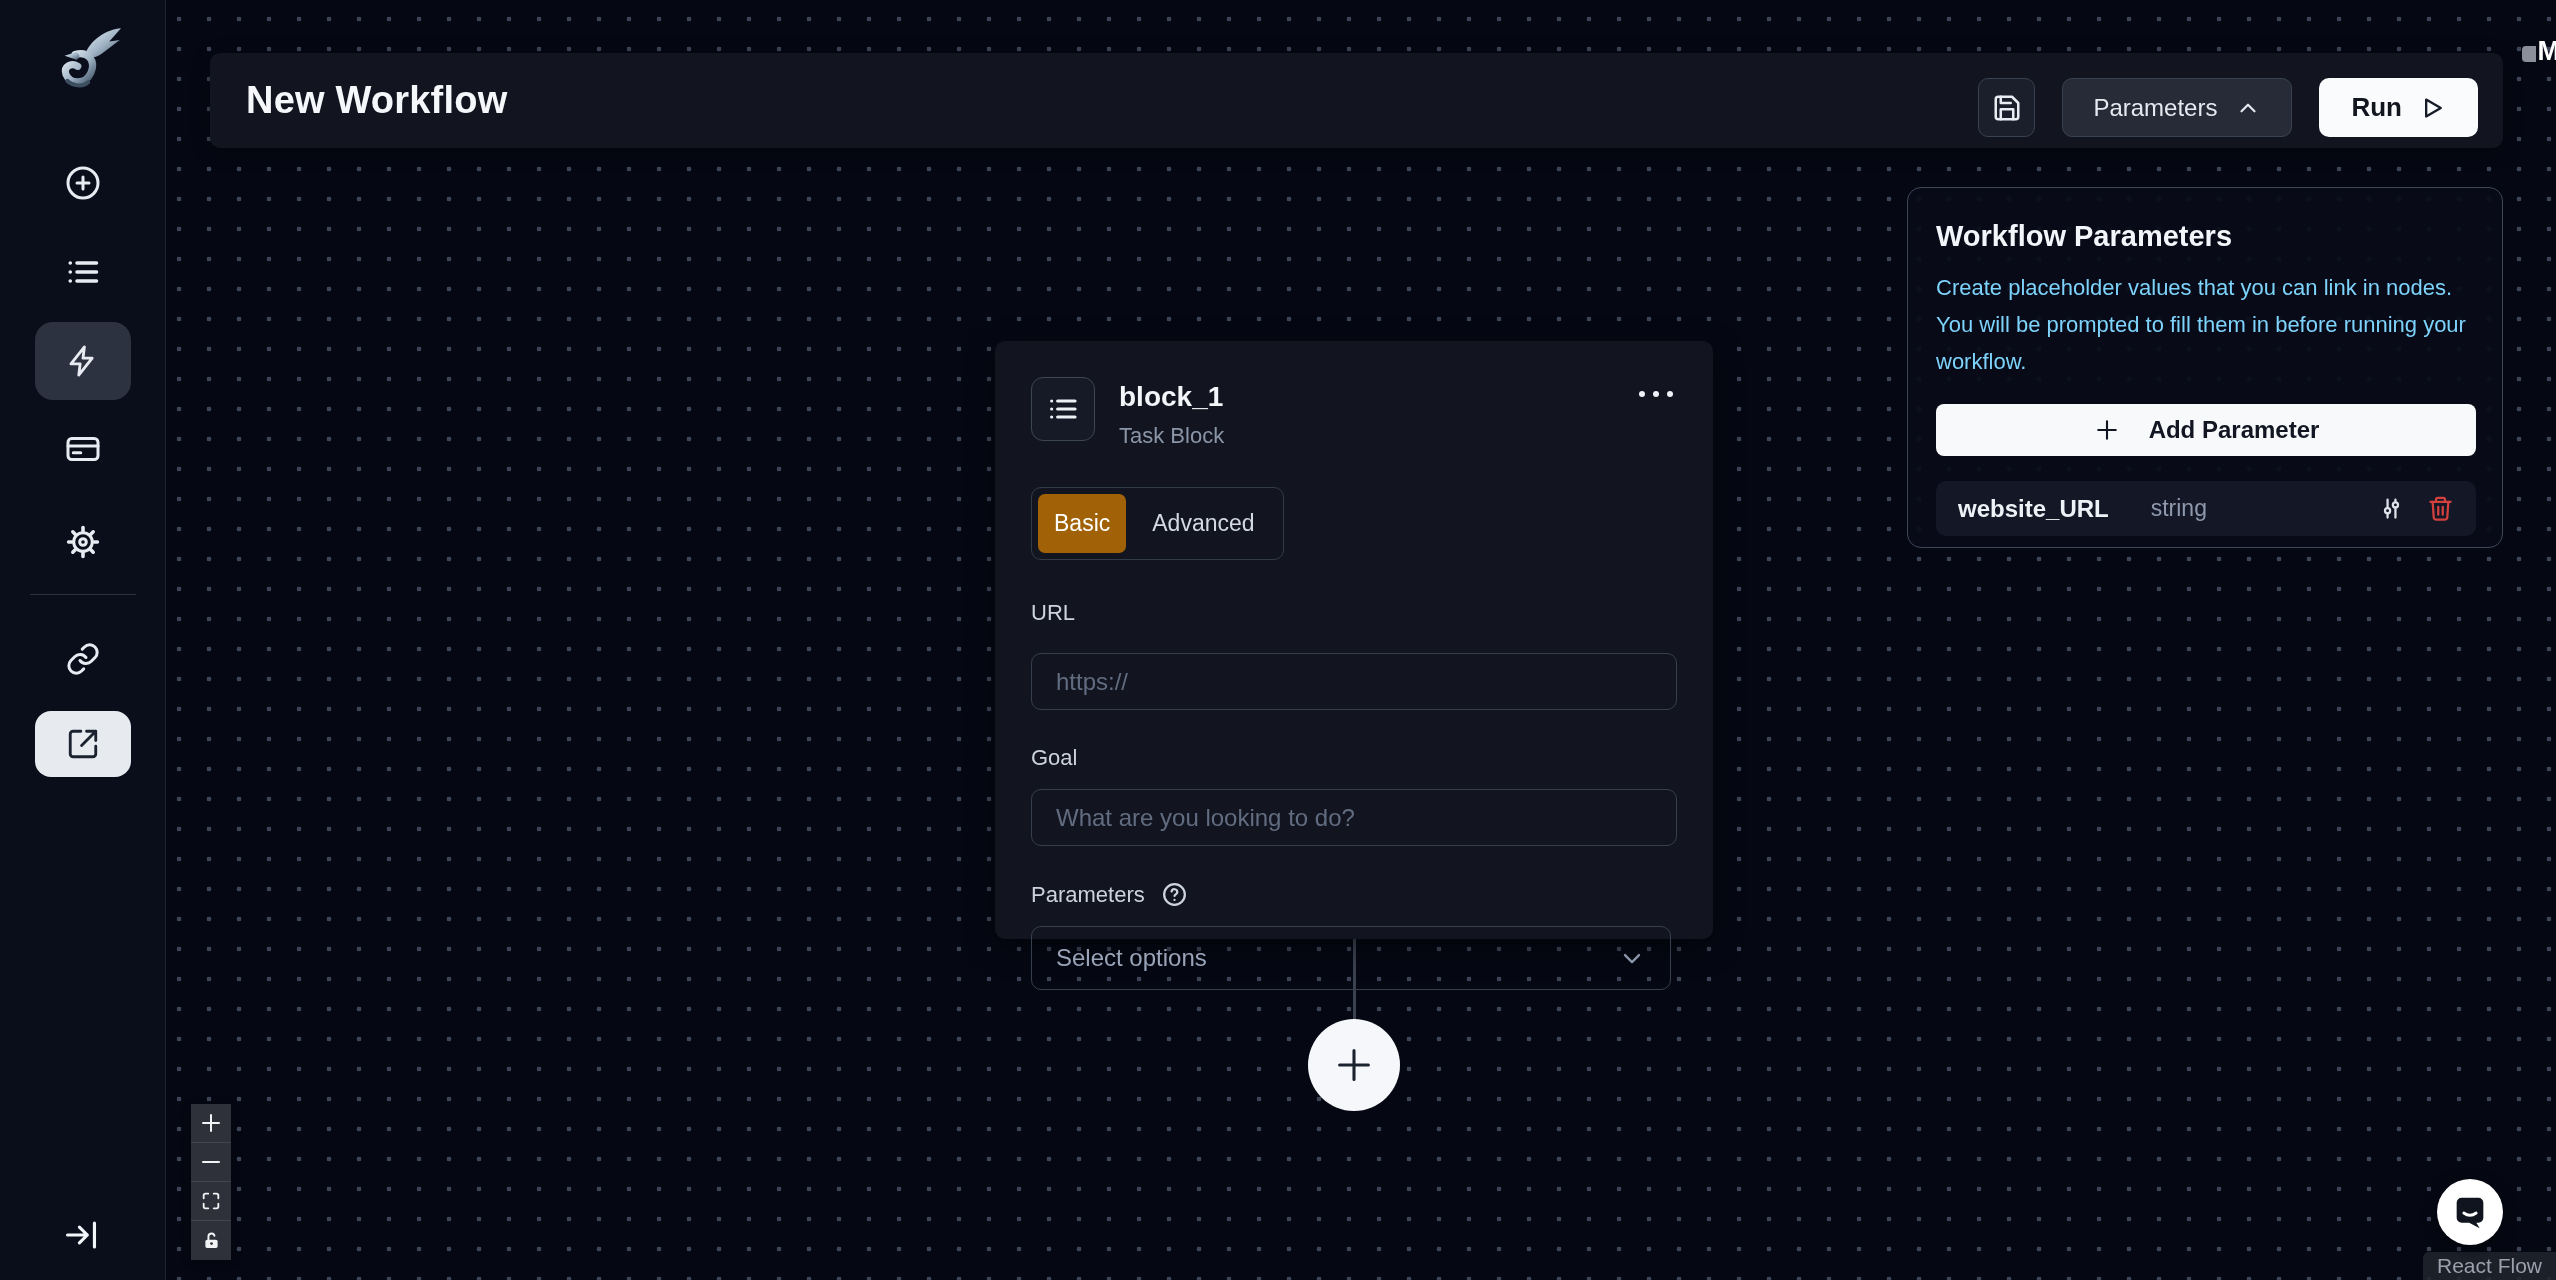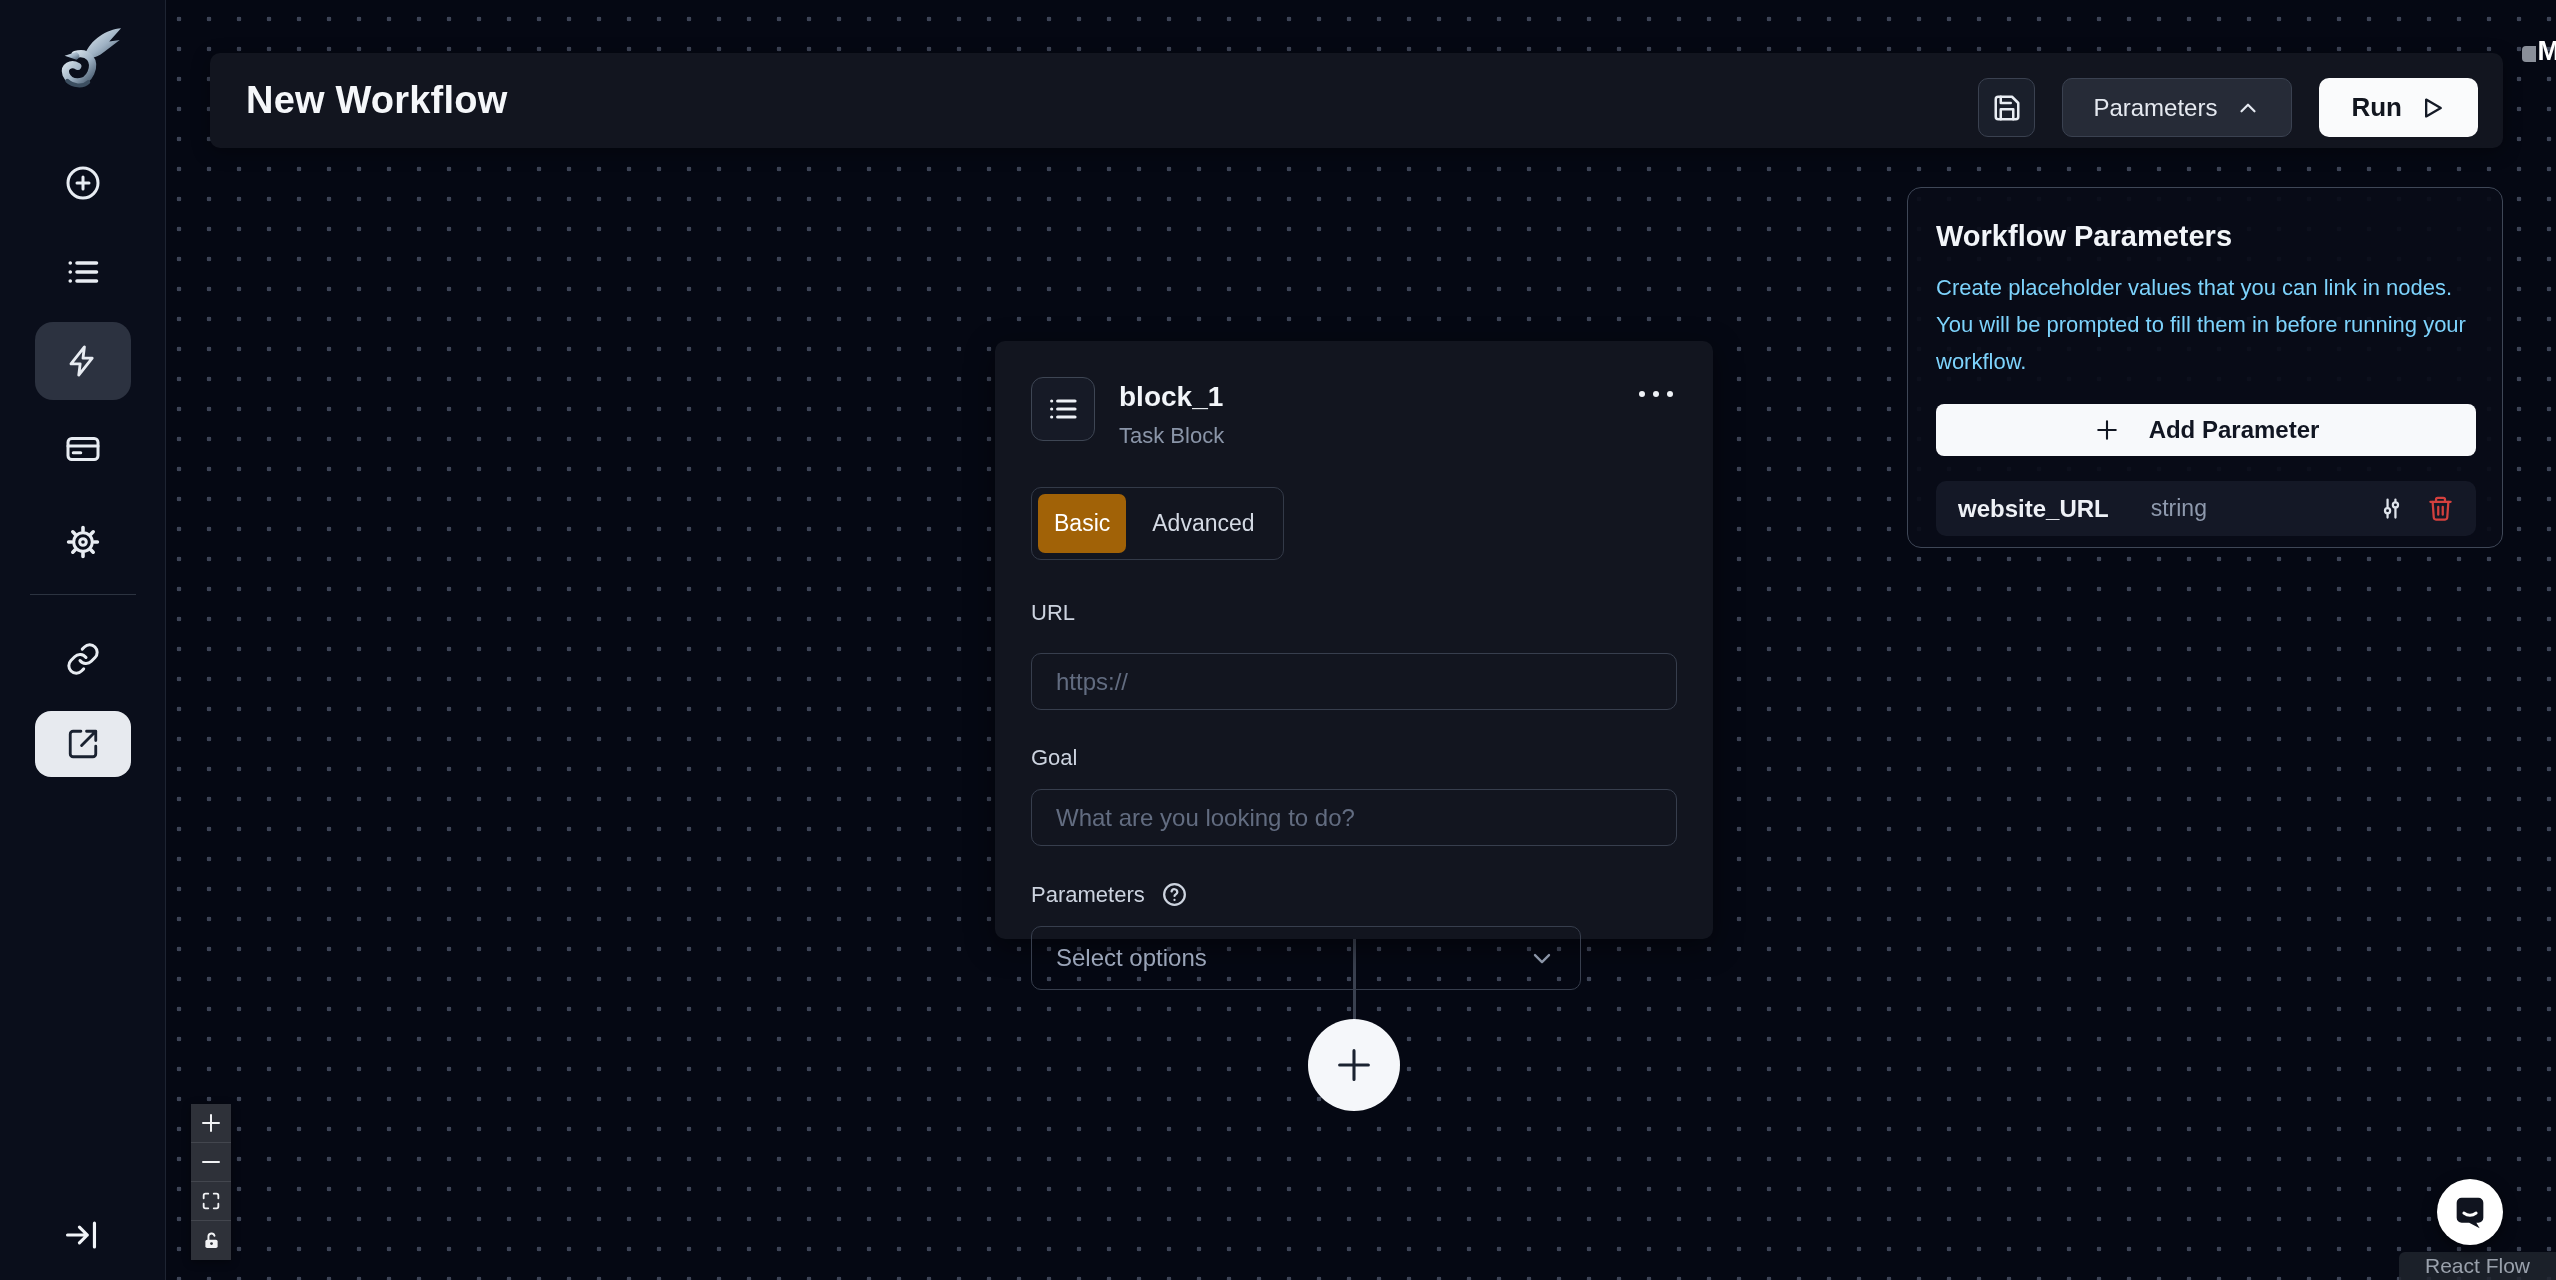--- a/index.html
+++ b/index.html
@@ -74,21 +74,21 @@
     width:646px; height:57px; background:transparent; border:1px solid #373e4d; border-radius:10px;
     padding:0 24px; font-size:24px; color:#e6eaf1; font-family:"Liberation Sans", sans-serif; outline:none;
   }
   .text-input::placeholder{ color:#626c80; opacity:1; }
   #url-label{ margin-top:40px; }
   #url-input{ margin-top:27px; }
   #goal-label{ margin-top:35px; }
   #goal-input{ margin-top:18px; }
   #params-label-row{ margin-top:35px; display:flex; align-items:center; gap:16px; color:#ccd3df; }
   #select-box{
-    margin-top:18px; width:550px; height:64px; border:1px solid #373e4d; border-radius:10px;
+    margin-top:18px; width:640px; height:64px; border:1px solid #373e4d; border-radius:10px;
     display:flex; align-items:center; padding:0 24px; cursor:pointer;
   }
   #select-box span{ font-size:24px; font-weight:500; color:#9aa4b8; }
   #select-box .chev{ margin-left:auto; color:#8b95a7; }
 
   
   #edge-line{ position:absolute; left:1353px; top:939px; width:3px; height:82px; background:#3a4150; }
   #add-node{
     position:absolute; left:1308px; top:1019px; width:92px; height:92px; border-radius:50%;
     background:#f5f7fa; display:flex; align-items:center; justify-content:center; cursor:pointer;
@@ -132,21 +132,21 @@
   .rf-btn:last-child{ border-bottom:none; }
 
   
   #collapse-arrow{ position:absolute; left:62px; top:1216px; color:#f2f5f9; cursor:pointer; }
   #chat-fab{
     position:absolute; left:2437px; top:1179px; width:66px; height:66px; border-radius:50%;
     background:#ffffff; display:flex; align-items:center; justify-content:center; cursor:pointer; z-index:25;
     box-shadow:0 4px 14px rgba(0,0,0,.5);
   }
   #rf-attribution{
-    position:absolute; right:0; bottom:0; height:28px; padding:0 26px;
+    position:absolute; right:0; bottom:0; height:28px; padding:0 14px;
     background:rgba(32,36,46,.85); border-top-left-radius:6px;
     display:flex; align-items:center; font-size:21px; color:#9aa1ac; z-index:24; cursor:pointer;justify-content:flex-end;
   }
   #clipped-fragment{
     position:absolute; right:-4px; top:36px; z-index:40; display:flex; align-items:center;
   }
   #clipped-fragment .blob{ width:14px; height:16px; background:#8a8f99; border-radius:4px 0 0 4px; margin-right:2px; margin-top:4px;}
   #clipped-fragment .m{ font-size:27px; font-weight:700; color:#fff; }
 </style>
 </head>

